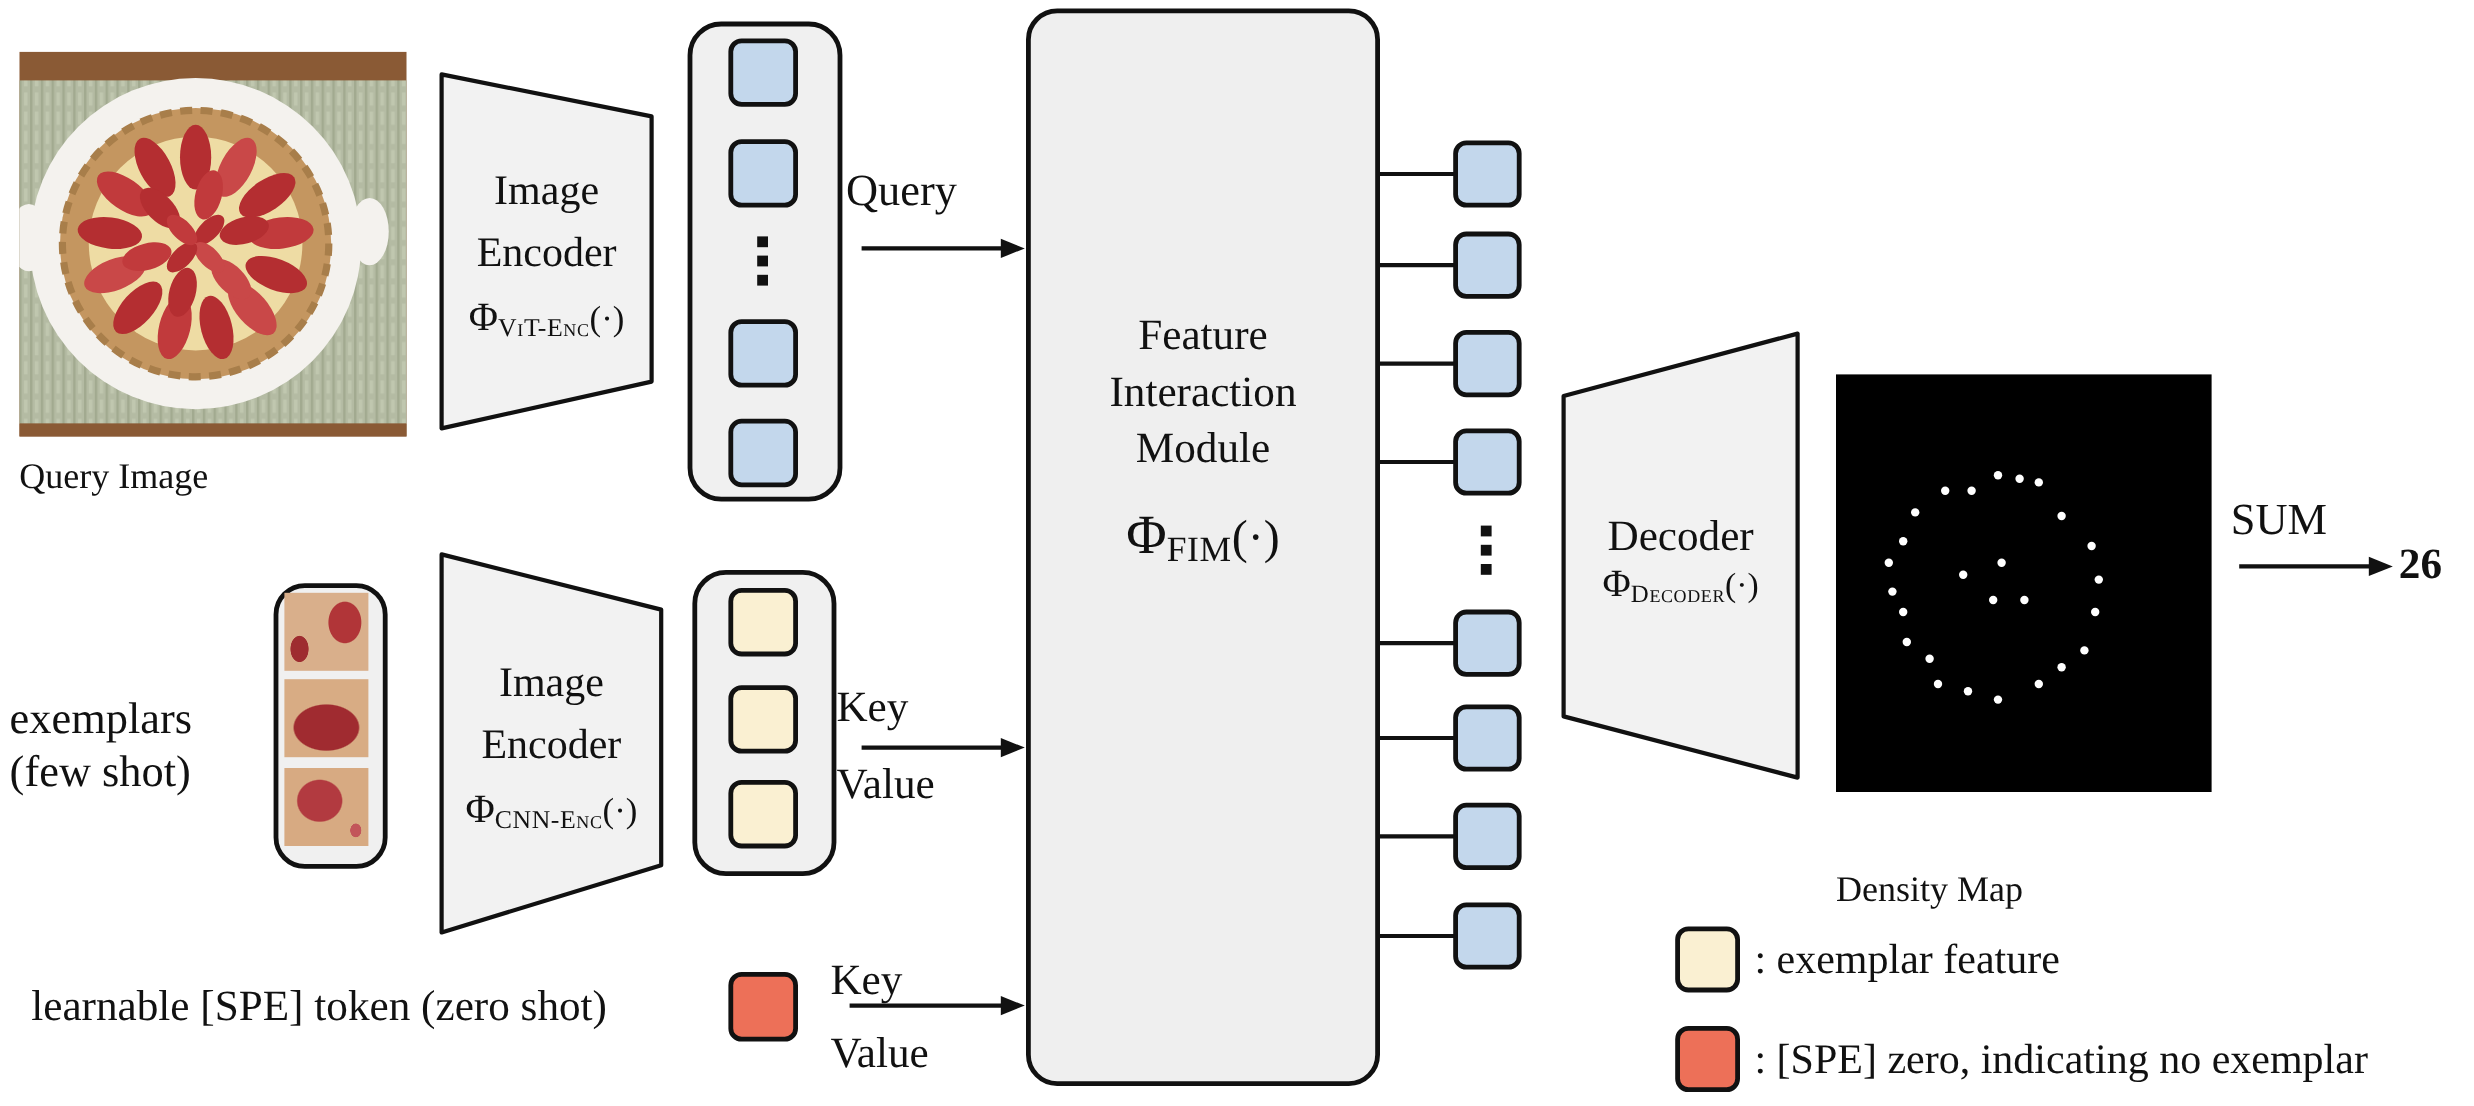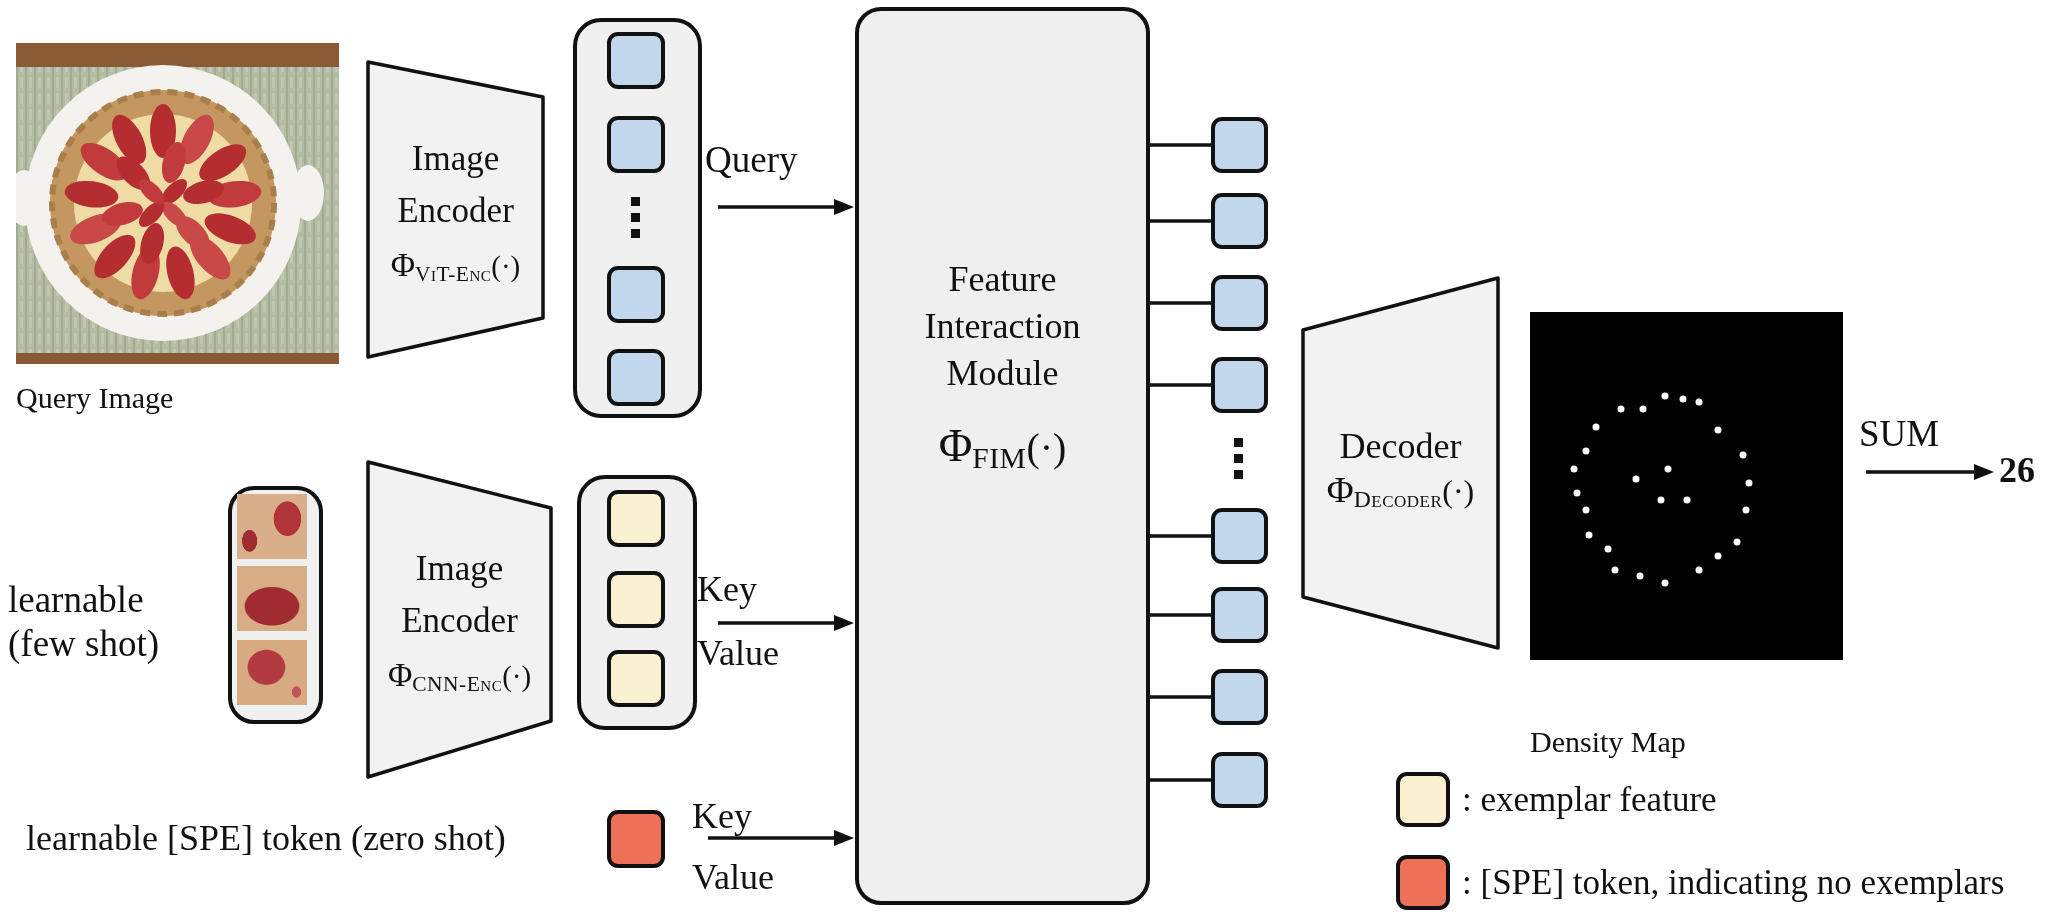--- a/index.html
+++ b/index.html
@@ -162,21 +162,21 @@
           <ellipse cx="147" cy="144" rx="8" ry="16" fill="#c94848" transform="rotate(135 147 160)"></ellipse>
           <ellipse cx="147" cy="144" rx="8" ry="16" fill="#b42e31" transform="rotate(225 147 160)"></ellipse>
           <ellipse cx="147" cy="144" rx="8" ry="16" fill="#c13a3c" transform="rotate(315 147 160)"></ellipse>
         </g>
         <rect x="0" y="310" width="323" height="11" fill="#8a5a35"></rect>
       </svg>
     </div>
     <div class="label serif38" style="left:16px;top:380px;width:323px;">Query Image</div>
 
     <div class="label serif37" style="left:8px;top:578px;width:200px;">
-      <div>learnable</div>
+      <div>exemplars</div>
       <div>(few shot)</div>
     </div>
     <div class="container" style="left:228px;top:486px;width:95px;height:238px;border-radius:26px;"></div>
     <div class="crop crop1" style="left:237px;top:494px;"></div>
     <div class="crop crop2" style="left:237px;top:566px;"></div>
     <div class="crop crop3" style="left:237px;top:640px;"></div>
 
     <div class="label serif36" style="left:26px;top:817px;width:530px;text-align:left;white-space:nowrap;">learnable [SPE] token (zero shot)</div>
 
     <div class="blocktext" style="left:368px;top:62px;width:175px;height:295px;display:flex;flex-direction:column;justify-content:center;align-items:center;">
@@ -232,21 +232,21 @@
         <i></i>
         <i></i>
       </div>
     <div class="token tok-q" style="left:1211px;top:508px;width:57px;height:56px;"></div>
     <div class="token tok-q" style="left:1211px;top:587px;width:57px;height:56px;"></div>
     <div class="token tok-q" style="left:1211px;top:669px;width:57px;height:56px;"></div>
     <div class="token tok-q" style="left:1211px;top:752px;width:57px;height:56px;"></div>
 
     <div class="blocktext" style="left:1303px;top:424px;width:195px;">
       <div style="font-size:36px;line-height:44px;">Decoder</div>
-      <div class="formula" style="font-size:32px;"><span class="phi">Φ</span><span class="sub">Decoder</span><span>(·)</span></div>
+      <div class="formula" style="font-size:28px;"><span class="phi">Φ</span><span class="sub">Decoder</span><span>(·)</span></div>
     </div>
 
     <div id="density-box">
         <span class="ddot" style="left: 43%; top: 24%;"></span>
         <span class="ddot" style="left: 49%; top: 25%;"></span>
         <span class="ddot" style="left: 54%; top: 26%;"></span>
         <span class="ddot" style="left: 29%; top: 28%;"></span>
         <span class="ddot" style="left: 36%; top: 28%;"></span>
         <span class="ddot" style="left: 21%; top: 33%;"></span>
         <span class="ddot" style="left: 60%; top: 34%;"></span>
@@ -271,16 +271,16 @@
         <span class="ddot" style="left: 43%; top: 78%;"></span>
       </div>
     <div class="label serif38" style="left:1530px;top:724px;width:313px;">Density Map</div>
 
     <div class="label serif37" style="left:1859px;top:412px;width:140px;">SUM</div>
     <div class="count" style="left:1999px;top:449px;">26</div>
 
     <div class="legend-sq" style="left:1396px;top:772px;background:var(--exemplar-token);"></div>
     <div class="legend-txt" style="left:1462px;top:772px;">: exemplar feature</div>
     <div class="legend-sq" style="left:1396px;top:855px;background:var(--spe-token);"></div>
-    <div class="legend-txt" style="left:1462px;top:855px;">: [SPE] token, indicating no exemplars</div>
+    <div class="legend-txt" style="left:1462px;top:855px;">: [SPE] zero, indicating no exemplar</div>
 
   </div>
 </div>
 
 </body></html>

